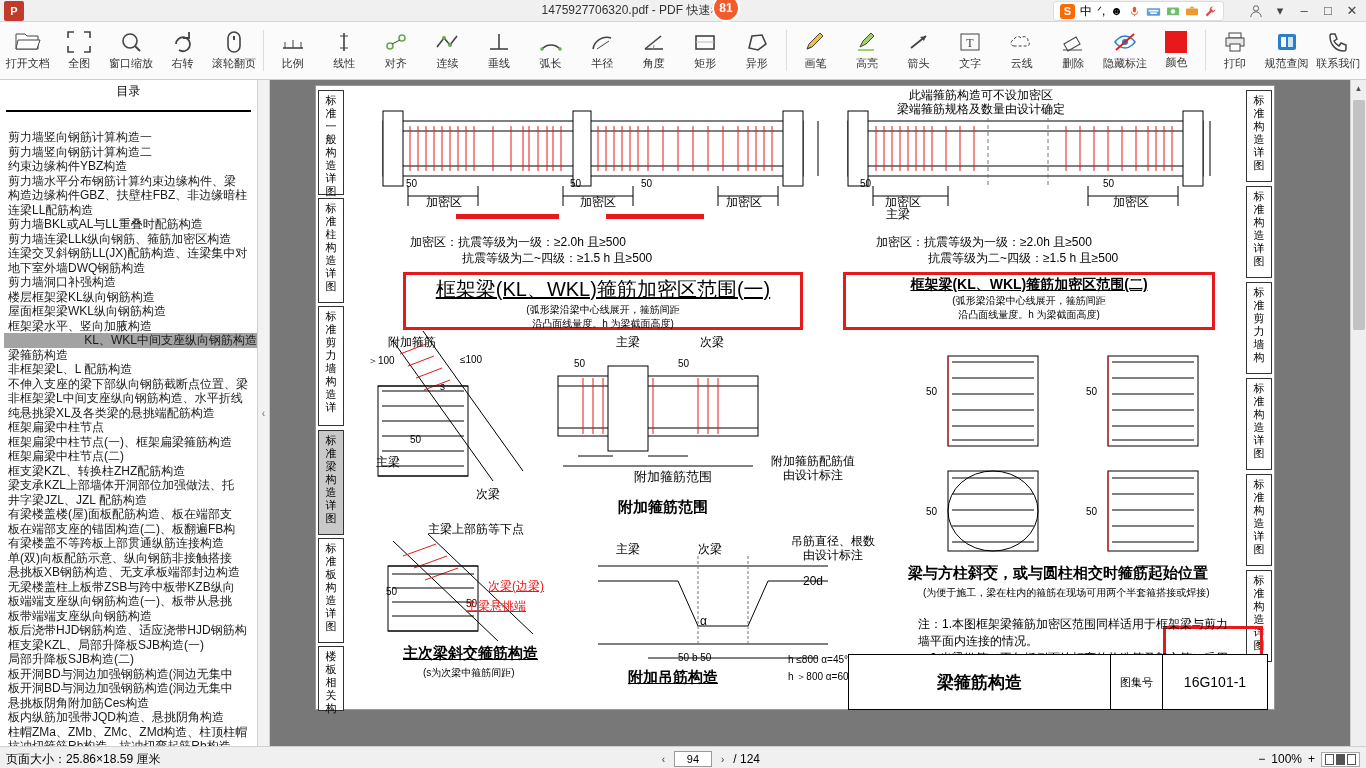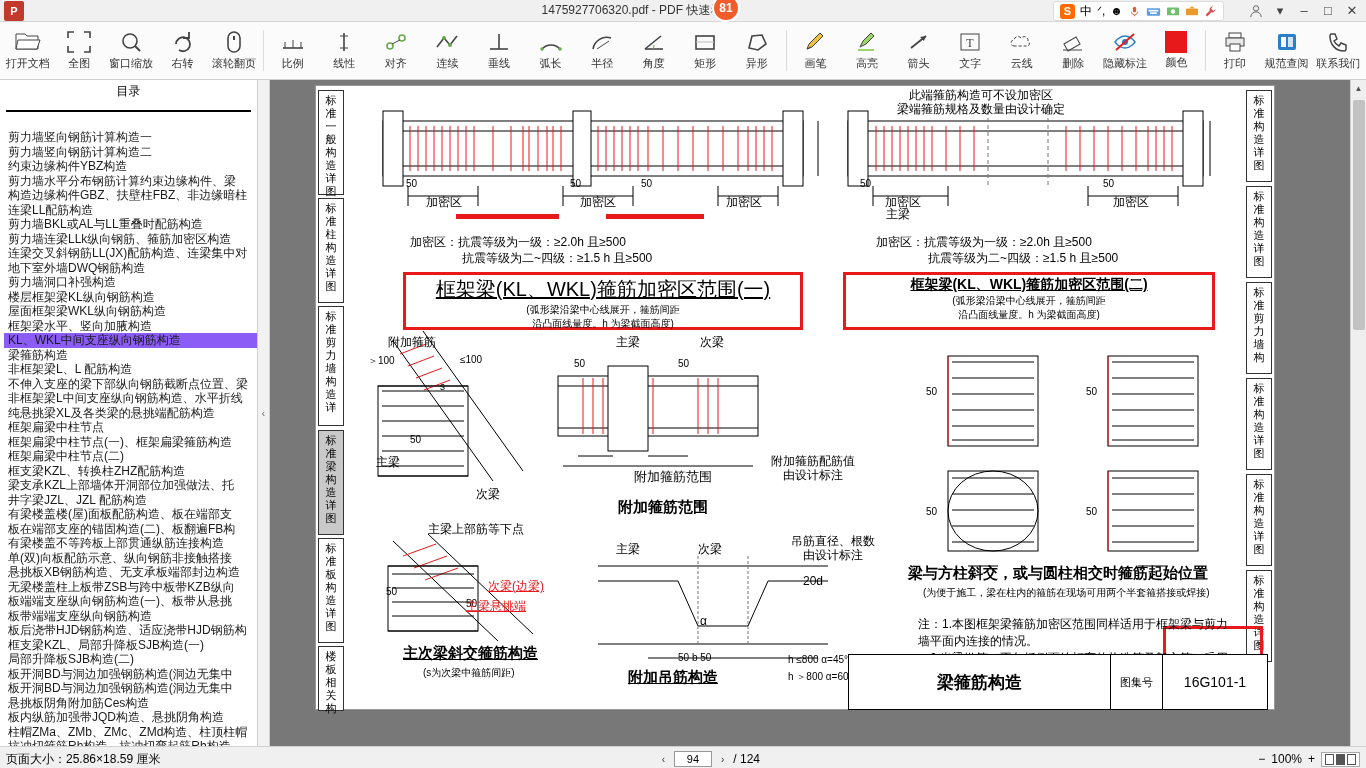--- a/index.html
+++ b/index.html
@@ -56,21 +56,21 @@
     width:258px; background:#fff; border-right:1px solid #d0d0d0;
     display:flex; flex-direction:column;
   }
   .sb-title { text-align:center; font-size:12px; padding:3px 0 10px; }
   .sb-rule { border-bottom:2px solid #000; margin:0 6px 2px; }
   .sb-list { flex:1; overflow:hidden; padding-left:4px;margin-top:16px; }
   .sb-item {
     font-size:12px; line-height:14.5px; white-space:nowrap; overflow:hidden;
     color:#1a1a1a; padding-left:4px;
   }
-  .sb-item.sel { background:#8b5cf6; }
+  .sb-item.sel { background:#a3a3a3;text-align:right; }
   .sb-handle {
     width:12px; background:#f2f2f2; border-right:1px solid #d0d0d0;
     display:flex; align-items:center; justify-content:center; font-size:10px; color:#666;
   }
   .viewer { flex:1; background:#787878; position:relative; overflow:hidden; }
   .page {
     position:absolute; left:45px; top:5px; width:960px; height:625px;
     background:#fff; border:1px solid #999;
   }
   .vscroll {

